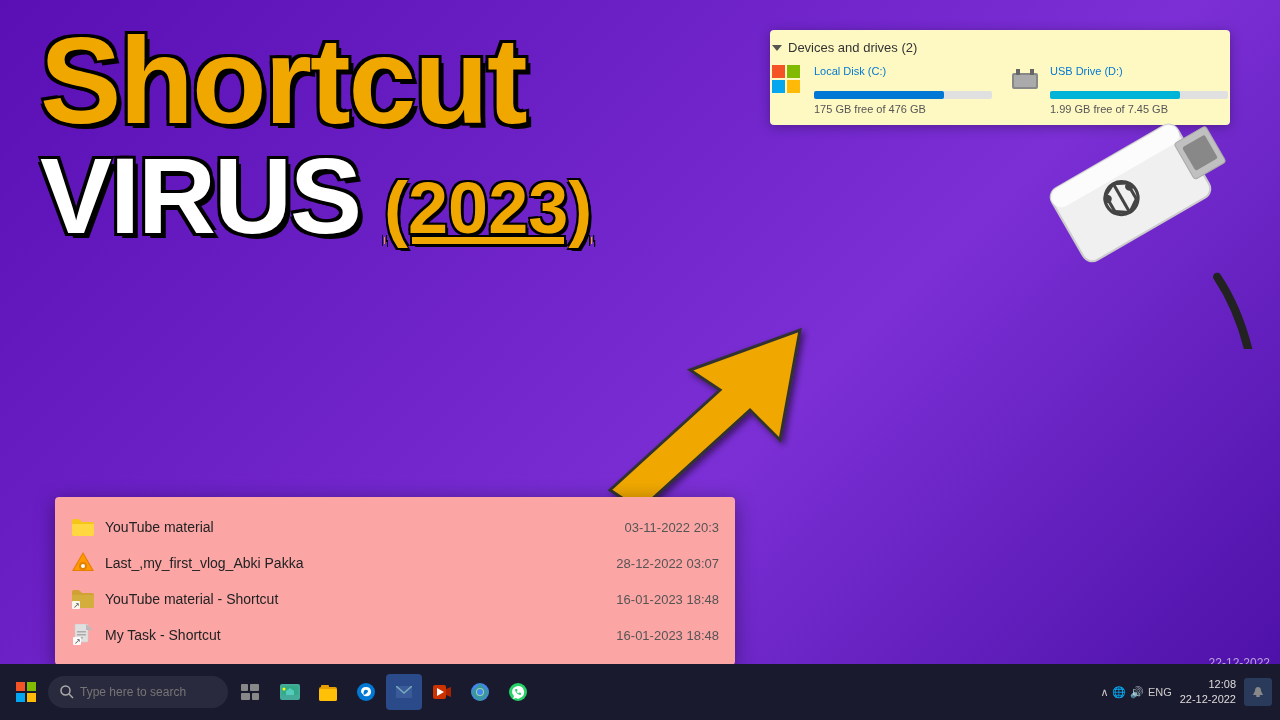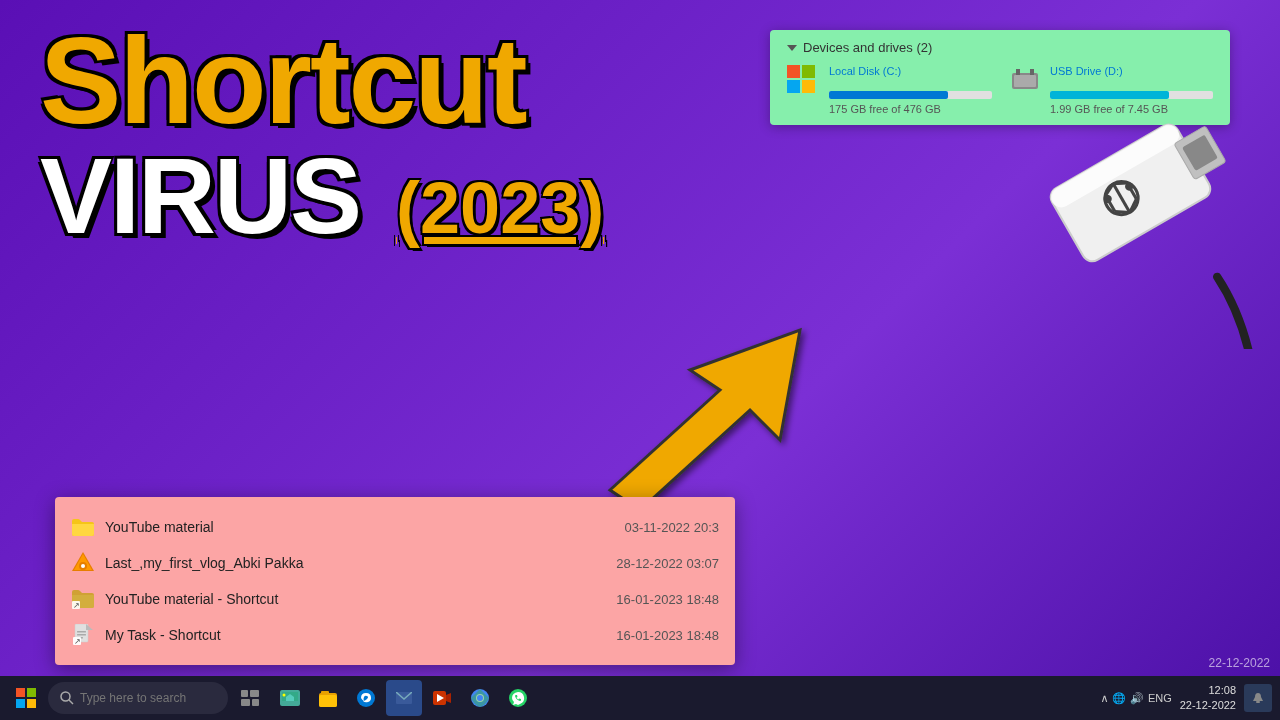--- a/index.html
+++ b/index.html
@@ -32,21 +32,21 @@
       font-weight: 900;
       color: #f0a800;
       text-shadow: 5px 5px 0px #000, -3px -3px 0px #000, 3px -3px 0px #000, -3px 3px 0px #000;
       line-height: 1;
       letter-spacing: -2px;
       display: block;
     }
     .title-virus-line {
       display: flex;
       align-items: baseline;
-      gap: 36px;
+      gap: 24px;
     }
     .title-virus {
       font-size: 108px;
       font-weight: 900;
       color: white;
       text-shadow: 5px 5px 0px #000, -3px -3px 0px #000, 3px -3px 0px #000, -3px 3px 0px #000;
       line-height: 1;
       letter-spacing: -2px;
     }
     .title-year {
@@ -107,23 +107,23 @@
       color: #555;
       white-space: nowrap;
     }
 
     
     .devices-panel {
       position: absolute;
       top: 30px;
       right: 50px;
       width: 460px;
-      background: #86efac;
+      background: #fef9c3;
       border-radius: 4px;
-      padding: 10px 17px;
+      padding: 10px 2px;
       box-shadow: 0 2px 12px rgba(0,0,0,0.3);
       font-size: 13px;
     }
     .devices-header {
       display: flex;
       align-items: center;
       gap: 6px;
       margin-bottom: 10px;
       font-size: 13px;
       color: #333;
@@ -211,21 +211,21 @@
       width: 290px;
       height: 260px;
     }
 
     
     .taskbar {
       position: absolute;
       bottom: 0;
       left: 0;
       right: 0;
-      height: 44px;
+      height: 56px;
       background: #1a1a2e;
       display: flex;
       align-items: center;
       padding: 0 8px;
       gap: 4px;
       margin-top: 26px;
     }
     .taskbar-start {
       width: 36px;
       height: 36px;

